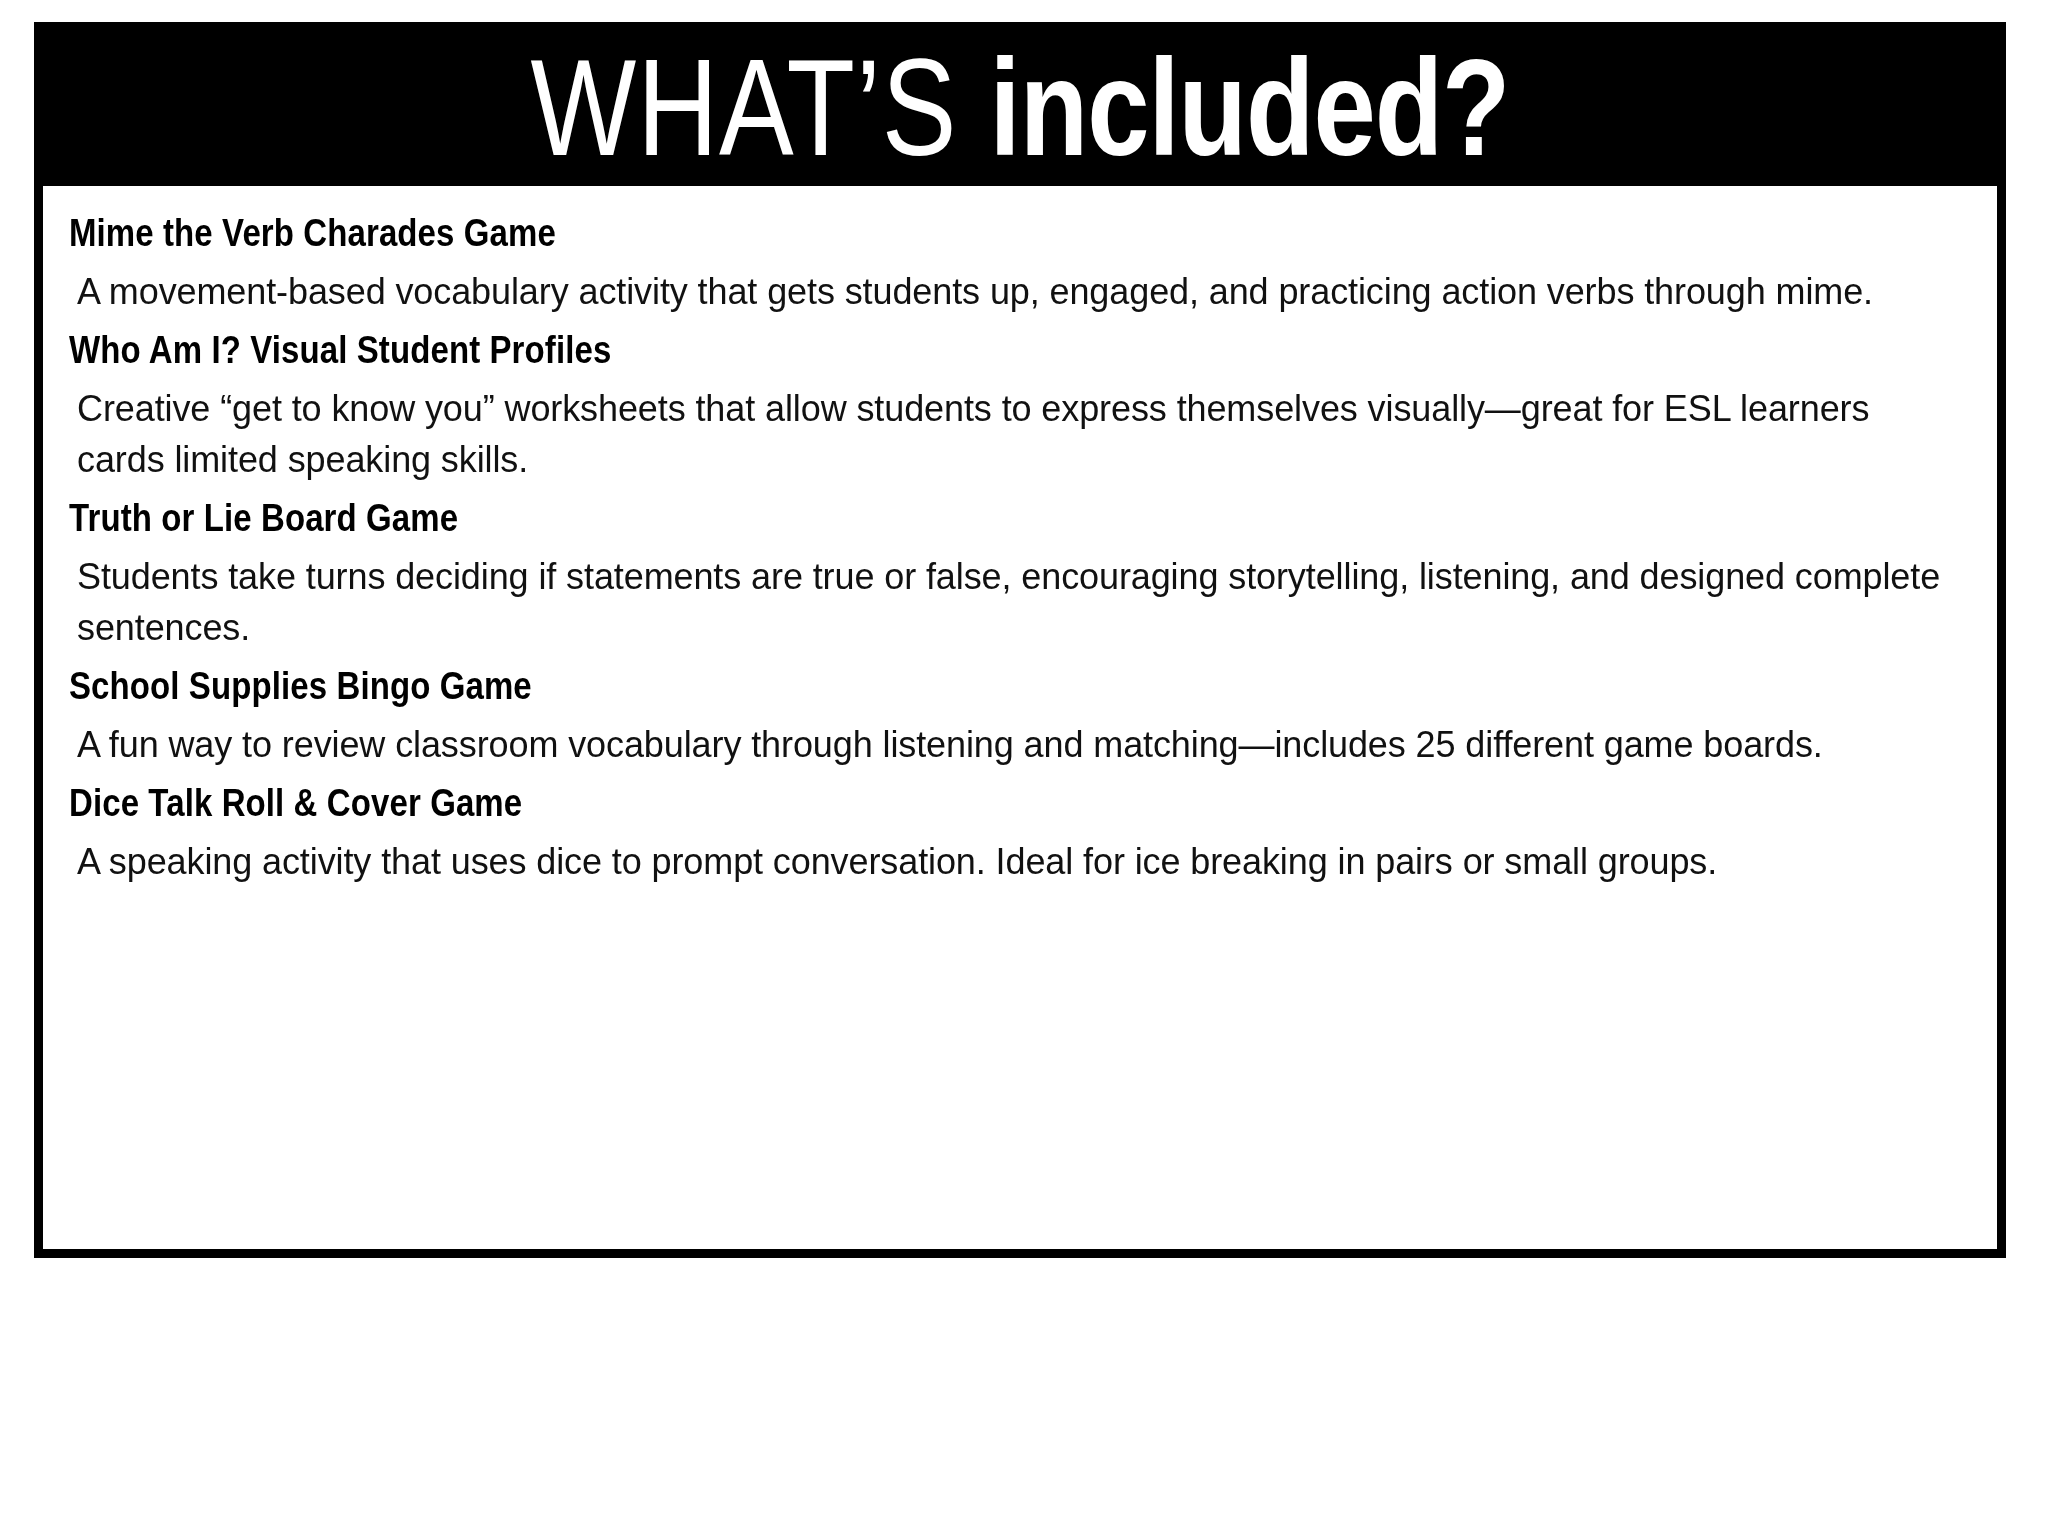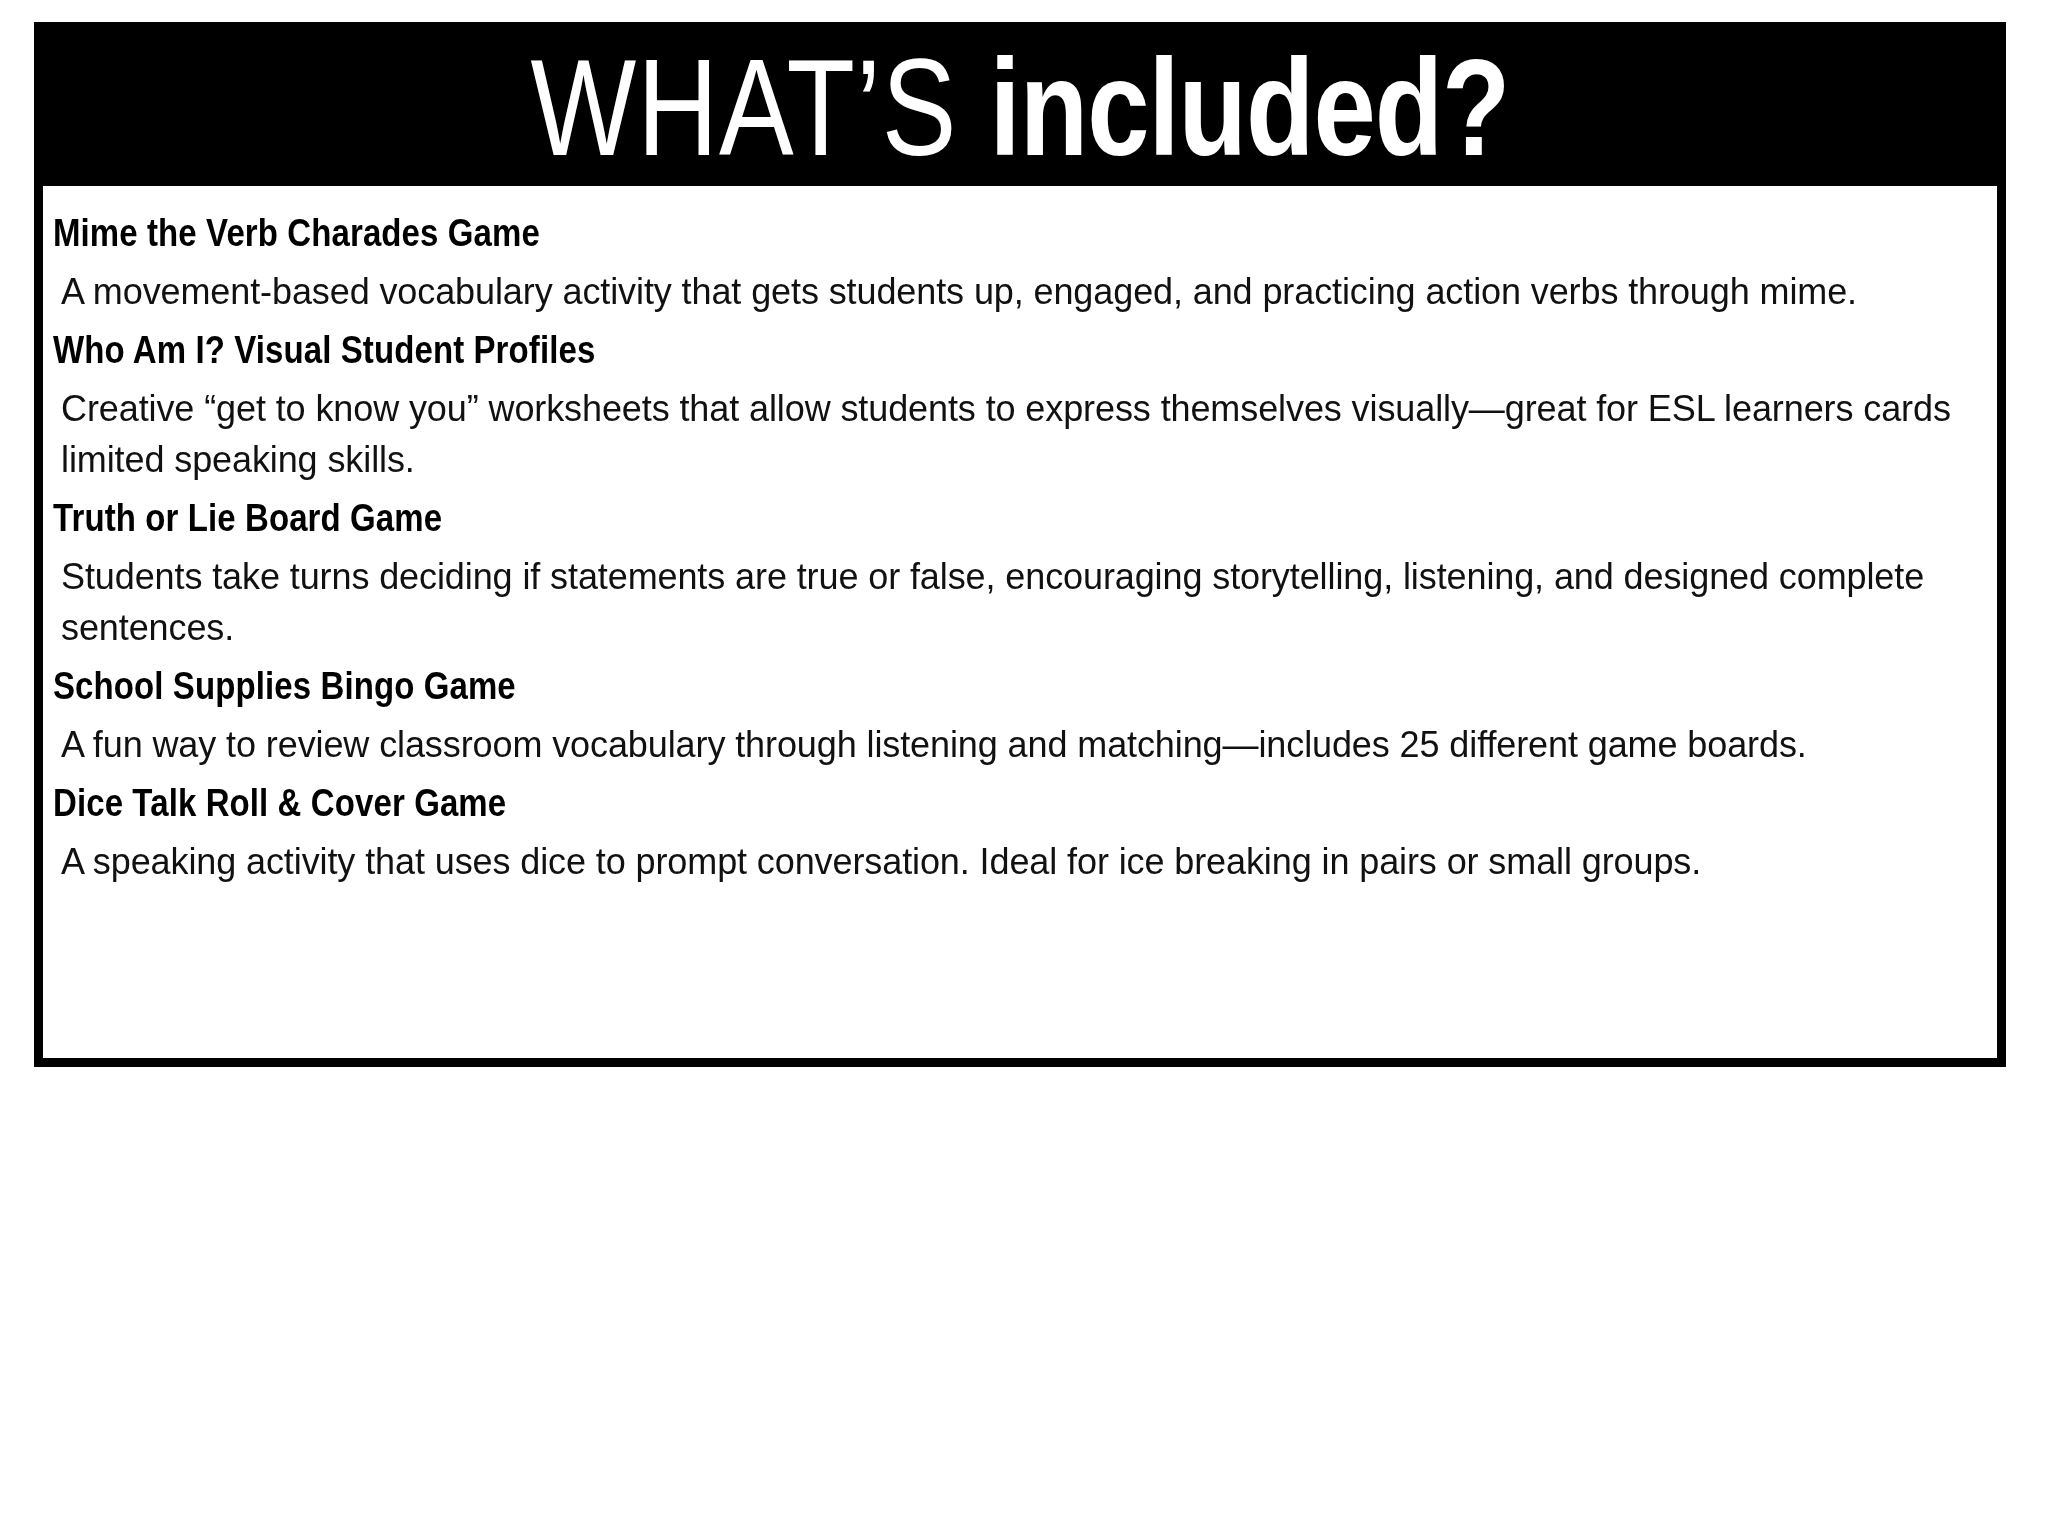--- a/index.html
+++ b/index.html
@@ -12,21 +12,21 @@
     height: 1536px;
     font-family: "Liberation Sans", sans-serif;
     overflow: hidden;
   }
 
   #poster {
     position: absolute;
     left: 34px;
     top: 22px;
     width: 1972px;
-    height: 1045px;
+    height: 1236px;
     box-sizing: border-box;
     background: #ffffff;
     border: 9px solid #000000;
     display: flex;
     flex-direction: column;
   }
 
   
   #header-band {
     background: #000000;
@@ -56,21 +56,21 @@
 
   #header-title .bold {
     font-family: "Liberation Sans", sans-serif;
     font-weight: 700;
     letter-spacing: -1px;
   }
 
   
   #content {
     flex: 1 1 auto;
-    padding: 22px 26px 0 10px;
+    padding: 22px 26px 0 26px;
     box-sizing: border-box;
     overflow: hidden;
   }
 
   .section {
     margin: 0;
   }
 
   .sec-title {
     font-family: "Liberation Sans", sans-serif;

